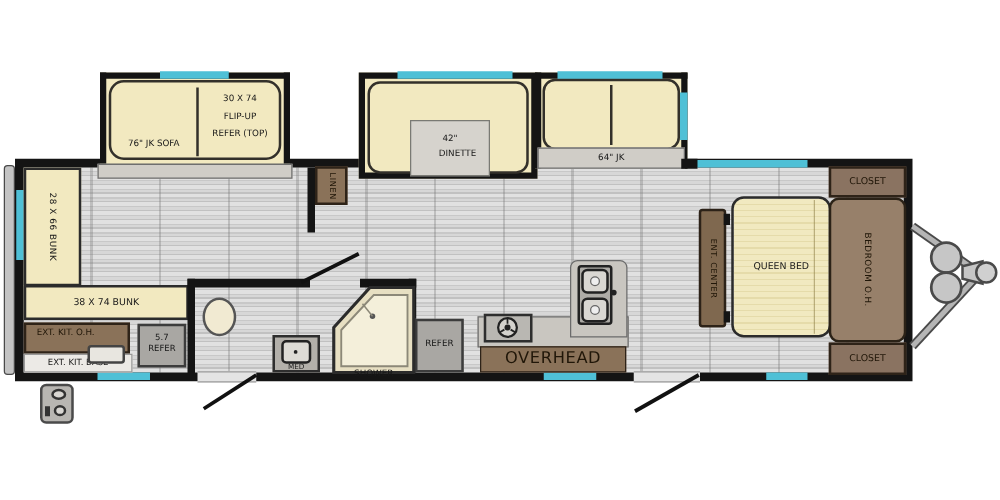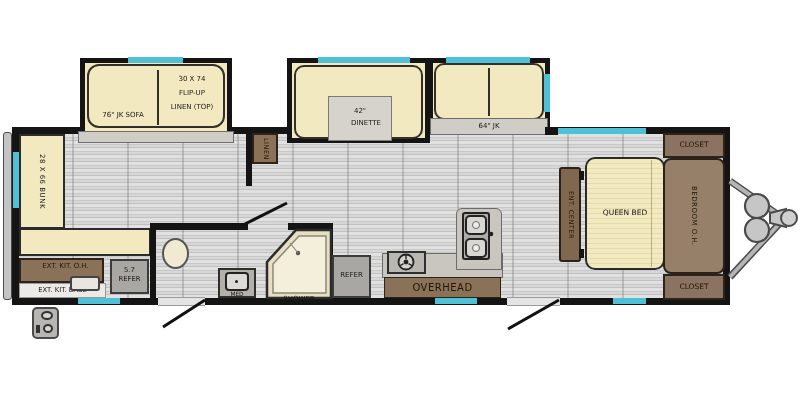--- a/index.html
+++ b/index.html
@@ -33,21 +33,21 @@
 
   <div class="abs floor" style="left:12px;top:127px;width:718px;height:178px;border:7px solid #141414;box-sizing:border-box;"></div>
 
   <div class="slide" style="left:80px;top:58px;width:152px;height:73px;border-bottom:none;"></div>
   <div class="abs sill" style="left:78px;top:131px;width:156px;height:12px;"></div>
   <div class="sofa" style="left:87px;top:64px;width:138px;height:64px;"></div>
   <div class="abs" style="left:157px;top:70px;width:2px;height:55px;background:#33302a;"></div>
   <div class="lbl" style="left:90px;top:108px;width:66px;height:14px;">76" JK SOFA</div>
   <div class="lbl" style="left:160px;top:73px;width:64px;height:12px;">30 X 74</div>
   <div class="lbl" style="left:160px;top:87px;width:64px;height:12px;">FLIP-UP</div>
-  <div class="lbl" style="left:160px;top:101px;width:64px;height:12px;">LINEN (TOP)</div>
+  <div class="lbl" style="left:160px;top:101px;width:64px;height:12px;">REFER (TOP)</div>
 
   <div class="slide" style="left:287px;top:58px;width:143px;height:85px;"></div>
   <div class="sofa" style="left:294px;top:65px;width:129px;height:74px;border-radius:10px;"></div>
   <div class="abs" style="left:328px;top:96px;width:64px;height:45px;background:#d6d3cd;border:1.5px solid #7a7a74;box-sizing:border-box;"></div>
   <div class="lbl" style="left:330px;top:105px;width:60px;height:12px;">42"</div>
   <div class="lbl" style="left:330px;top:117px;width:72px;height:12px;">DINETTE</div>
 
   <div class="slide" style="left:428px;top:58px;width:122px;height:77px;border-bottom:none;"></div>
   <div class="sofa" style="left:434px;top:63px;width:110px;height:57px;border-radius:10px;"></div>
   <div class="abs" style="left:488px;top:68px;width:2px;height:48px;background:#33302a;"></div>
@@ -61,22 +61,23 @@
   <div class="win" style="left:544px;top:74px;width:6px;height:38px;"></div>
   <div class="win" style="left:558px;top:128px;width:88px;height:6px;"></div>
   <div class="win" style="left:13px;top:152px;width:6px;height:56px;"></div>
   <div class="win" style="left:78px;top:298px;width:42px;height:6px;"></div>
   <div class="win" style="left:435px;top:298px;width:42px;height:6px;"></div>
   <div class="win" style="left:613px;top:298px;width:33px;height:6px;"></div>
 
   <div class="abs cream" style="left:19px;top:134px;width:46px;height:95px;"></div>
   <div class="lbl vert" style="left:19px;top:134px;width:46px;height:95px;">28 X 66 BUNK</div>
   <div class="abs cream" style="left:19px;top:228px;width:132px;height:28px;"></div>
+  <div class="lbl" style="left:19px;top:228px;width:132px;height:28px;font-size:7.5px;">38 X 74 BUNK</div>
   <div class="abs brown" style="left:19px;top:258px;width:85px;height:25px;"></div>
-  <div class="lbl on-brown" style="left:23px;top:259px;width:85px;height:15px;">EXT. KIT. O.H.</div>
+  <div class="lbl on-brown" style="left:10px;top:259px;width:85px;height:15px;">EXT. KIT. O.H.</div>
   <div class="abs" style="left:19px;top:283px;width:87px;height:15px;background:#eceae6;border:1px solid #999;box-sizing:border-box;"></div>
   <div class="lbl" style="left:19px;top:284px;width:87px;height:13px;font-size:6.8px;">EXT. KIT. BASE</div>
   <div class="abs" style="left:70px;top:276px;width:30px;height:15px;background:#e8e6e0;border:2px solid #444;border-radius:3px;box-sizing:border-box;"></div>
   <div class="abs gray-app" style="left:110px;top:259px;width:39px;height:35px;"></div>
   <div class="lbl" style="left:110px;top:266px;width:39px;height:9px;font-size:6.8px;">5.7</div>
   <div class="lbl" style="left:110px;top:275px;width:39px;height:9px;font-size:6.8px;">REFER</div>
 
   <div class="abs" style="left:32px;top:307px;width:27px;height:32px;background:#b8b6b2;border:2px solid #4a4a4a;border-radius:5px;box-sizing:border-box;"></div>
   <div class="abs" style="left:41px;top:311px;width:12px;height:9px;border:2px solid #333;border-radius:50%;background:#d8d6d2;box-sizing:border-box;"></div>
   <div class="abs" style="left:43px;top:324px;width:10px;height:9px;border:2px solid #333;border-radius:50%;background:#d8d6d2;box-sizing:border-box;"></div>
@@ -101,21 +102,21 @@
   <div class="lbl" style="left:332px;top:269px;width:39px;height:12px;">REFER</div>
   <div class="abs counter" style="left:382px;top:253px;width:121px;height:25px;"></div>
   <div class="abs counter" style="left:456px;top:208px;width:46px;height:62px;border-radius:6px 6px 0 0;"></div>
   <div class="abs" style="left:462px;top:212px;width:28px;height:48px;background:#aeaca7;border:2px solid #222;border-radius:3px;box-sizing:border-box;"></div>
   <div class="abs" style="left:465px;top:215px;width:22px;height:20px;background:#d9d7d2;border:2px solid #222;border-radius:5px;box-sizing:border-box;"></div>
   <div class="abs" style="left:472px;top:221px;width:8px;height:8px;border:1.5px solid #666;border-radius:50%;background:#eee;box-sizing:border-box;"></div>
   <div class="abs" style="left:465px;top:238px;width:22px;height:20px;background:#d9d7d2;border:2px solid #222;border-radius:5px;box-sizing:border-box;"></div>
   <div class="abs" style="left:472px;top:244px;width:8px;height:8px;border:1.5px solid #666;border-radius:50%;background:#eee;box-sizing:border-box;"></div>
   <div class="abs" style="left:387px;top:251px;width:39px;height:23px;background:#b9b7b2;border:2px solid #2e2e2e;box-sizing:border-box;"></div>
   <div class="abs brown" style="left:384px;top:277px;width:117px;height:21px;border-width:1.5px;"></div>
-  <div class="lbl on-brown" style="left:384px;top:277px;width:117px;height:21px;font-size:10px;letter-spacing:.5px;">OVERHEAD</div>
+  <div class="lbl on-brown" style="left:384px;top:277px;width:117px;height:21px;font-size:13px;letter-spacing:.5px;">OVERHEAD</div>
 
   <div class="abs" style="left:559px;top:167px;width:22px;height:95px;background:#7f684f;border:2px solid #2c2218;border-radius:3px;box-sizing:border-box;"></div>
   <div class="lbl vert on-brown" style="left:559px;top:167px;width:22px;height:95px;font-size:6.5px;">ENT. CENTER</div>
   <div class="wall" style="left:579px;top:171px;width:5px;height:9px;"></div>
   <div class="wall" style="left:579px;top:249px;width:5px;height:9px;"></div>
 
   <div class="abs" style="left:585px;top:157px;width:80px;height:113px;border:2px solid #2b2b2b;border-radius:10px;box-sizing:border-box;
               background:repeating-linear-gradient(180deg,#f1e9c0 0 4px,#e5dbaa 4px 5px);"></div>
   <div class="abs" style="left:651px;top:160px;width:1px;height:107px;background:rgba(140,125,70,.55);"></div>
   <div class="lbl" style="left:585px;top:206px;width:80px;height:14px;font-size:7.5px;">QUEEN BED</div>

